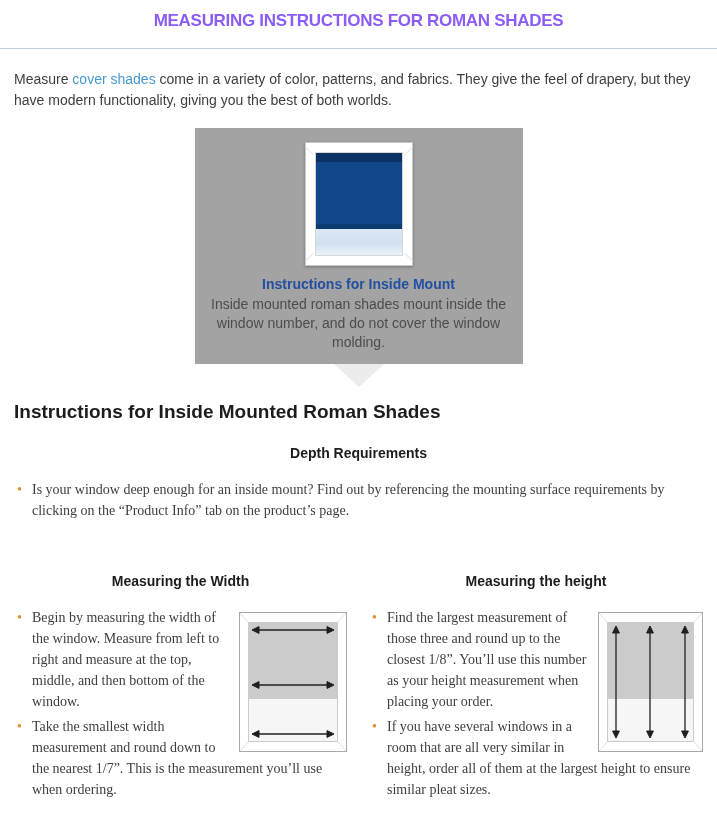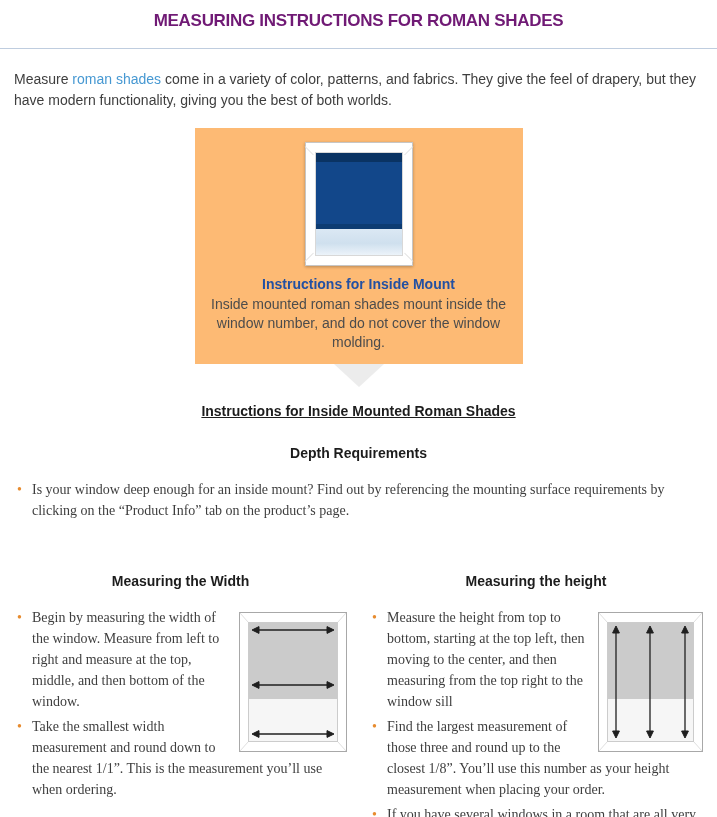--- a/index.html
+++ b/index.html
@@ -8,33 +8,33 @@
     width:717px; height:817px; overflow:hidden;
     font-family:"Liberation Sans", sans-serif;
     color:#3e3e3e; font-size:14px; line-height:21px;
   }
   .page { padding:0 14px; }
 
   
   h1.page-title {
     margin:10px 0 16px; text-align:center;
     font-size:17px; line-height:22px; letter-spacing:-0.3px;
-    color:#701a75; font-weight:bold;
+    color:#8b5cf6; font-weight:bold;
   }
   hr.title-divider {
     border:none; border-top:1px solid #bfcddf;
     margin:9px -14px 0;
   }
   p.intro { margin:20px 0 0; }
   a.inline-link { color:#4698d2; text-decoration:none; cursor:pointer; }
 
   
   .callout-wrap { margin-top:17px; }
   .callout {
-    width:328px; margin:0 auto; background:#fdba74;
+    width:328px; margin:0 auto; background:#a3a3a3;
     padding:14px 14px 12px; text-align:center;
   }
   .callout-pointer {
     width:0; height:0; margin:0 auto;
     border-left:25px solid transparent;
     border-right:25px solid transparent;
     border-top:23px solid #ececec;
   }
   
   .window-illus {
@@ -58,22 +58,22 @@
   .mitre.br { right:-1px; bottom:3px; transform:rotate(45deg);  transform-origin:right center; }
 
   .callout-title {
     margin-top:9px; font-weight:bold; color:#2350a2; font-size:14px; line-height:19px;
     cursor:pointer;
   }
   .callout-desc { color:#4c4c4c; font-size:14px; line-height:19px; margin-top:1px; }
 
   
   h2.section-title {
-    margin:15px 0 0; text-align:center;
-    font-size:14px; line-height:19px; color:#1c1c1c; font-weight:bold;text-decoration:underline;
+    margin:15px 0 0; text-align:left;
+    font-size:19px; line-height:19px; color:#1c1c1c; font-weight:bold;
   }
   h3.sub-heading {
     margin:23px 0 0; font-size:14px; line-height:18px;
     color:#1c1c1c; font-weight:bold;text-align:center;
   }
 
   
   ul.bullets { margin:17px 0 0; padding:0; list-style:none; }
   ul.bullets li { position:relative; padding-left:18px; margin-bottom:4px;font-family:Liberation Serif, serif; }
   ul.bullets li::before {
@@ -91,21 +91,21 @@
   .mini-diagram svg { display:block; }
 </style>
 </head>
 <body>
 
 <div class="page">
 
   <h1 class="page-title">MEASURING INSTRUCTIONS FOR ROMAN SHADES</h1>
   <hr class="title-divider">
 
-  <p class="intro"><span>Measure </span><a class="inline-link">roman shades</a><span> come in a variety of color, patterns, and fabrics. They give the feel of drapery, but they have modern functionality, giving you the best of both worlds.</span></p>
+  <p class="intro"><span>Measure </span><a class="inline-link">cover shades</a><span> come in a variety of color, patterns, and fabrics. They give the feel of drapery, but they have modern functionality, giving you the best of both worlds.</span></p>
 
   <div class="callout-wrap">
     <div class="callout">
       <div class="window-illus">
         <span class="mitre tl"></span>
         <span class="mitre tr"></span>
         <span class="mitre bl"></span>
         <span class="mitre br"></span>
         <div class="pane">
           <div class="shade-header"></div>
@@ -149,21 +149,21 @@
               <polygon points="13,73 20,69.6 20,76.4"></polygon>
               <polygon points="95,73 88,69.6 88,76.4"></polygon>
               <line x1="18" y1="122" x2="90" y2="122" stroke-width="1.3"></line>
               <polygon points="13,122 20,118.6 20,125.4"></polygon>
               <polygon points="95,122 88,118.6 88,125.4"></polygon>
             </g>
           </svg>
         </div>
         <ul class="bullets">
           <li>Begin by measuring the width of the window. Measure from left to right and measure at the top, middle, and then bottom of the window.</li>
-          <li>Take the smallest width measurement and round down to the nearest 1/1”. This is the measurement you’ll use when ordering.</li>
+          <li>Take the smallest width measurement and round down to the nearest 1/7”. This is the measurement you’ll use when ordering.</li>
         </ul>
       </div>
     </div>
 
     <div class="col-gap"></div>
 
     <div class="col-height">
       <h3 class="sub-heading">Measuring the height</h3>
       <div class="col-body">
         <div class="mini-diagram">
@@ -182,21 +182,20 @@
               <line x1="52" y1="19" x2="52" y2="121" stroke-width="1.3"></line>
               <polygon points="52,14 48.6,21 55.4,21"></polygon>
               <polygon points="52,126 48.6,119 55.4,119"></polygon>
               <line x1="87" y1="19" x2="87" y2="121" stroke-width="1.3"></line>
               <polygon points="87,14 83.6,21 90.4,21"></polygon>
               <polygon points="87,126 83.6,119 90.4,119"></polygon>
             </g>
           </svg>
         </div>
         <ul class="bullets">
-          <li>Measure the height from top to bottom, starting at the top left, then moving to the center, and then measuring from the top right to the window sill</li>
           <li>Find the largest measurement of those three and round up to the closest 1/8”. You’ll use this number as your height measurement when placing your order.</li>
           <li>If you have several windows in a room that are all very similar in height, order all of them at the largest height to ensure similar pleat sizes.</li>
         </ul>
       </div>
     </div>
 
   </div>
 </div>
 
 </body></html>

